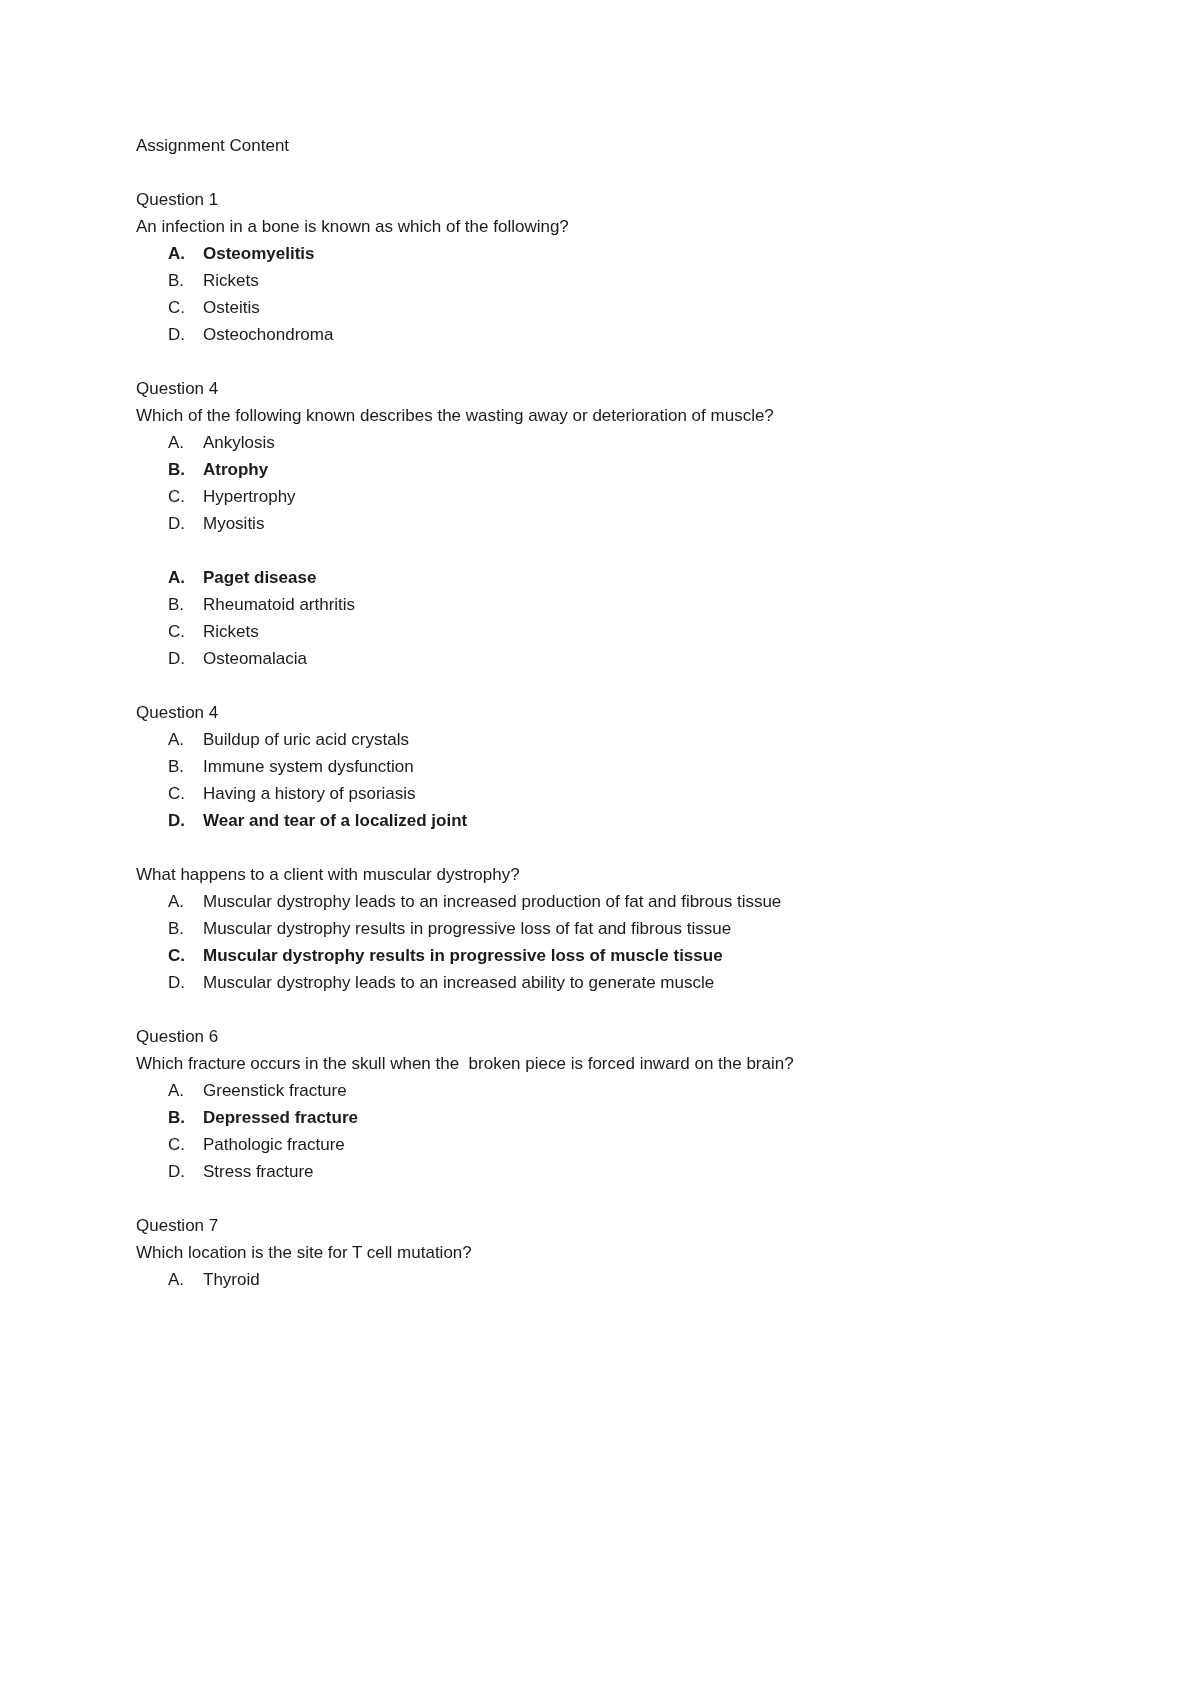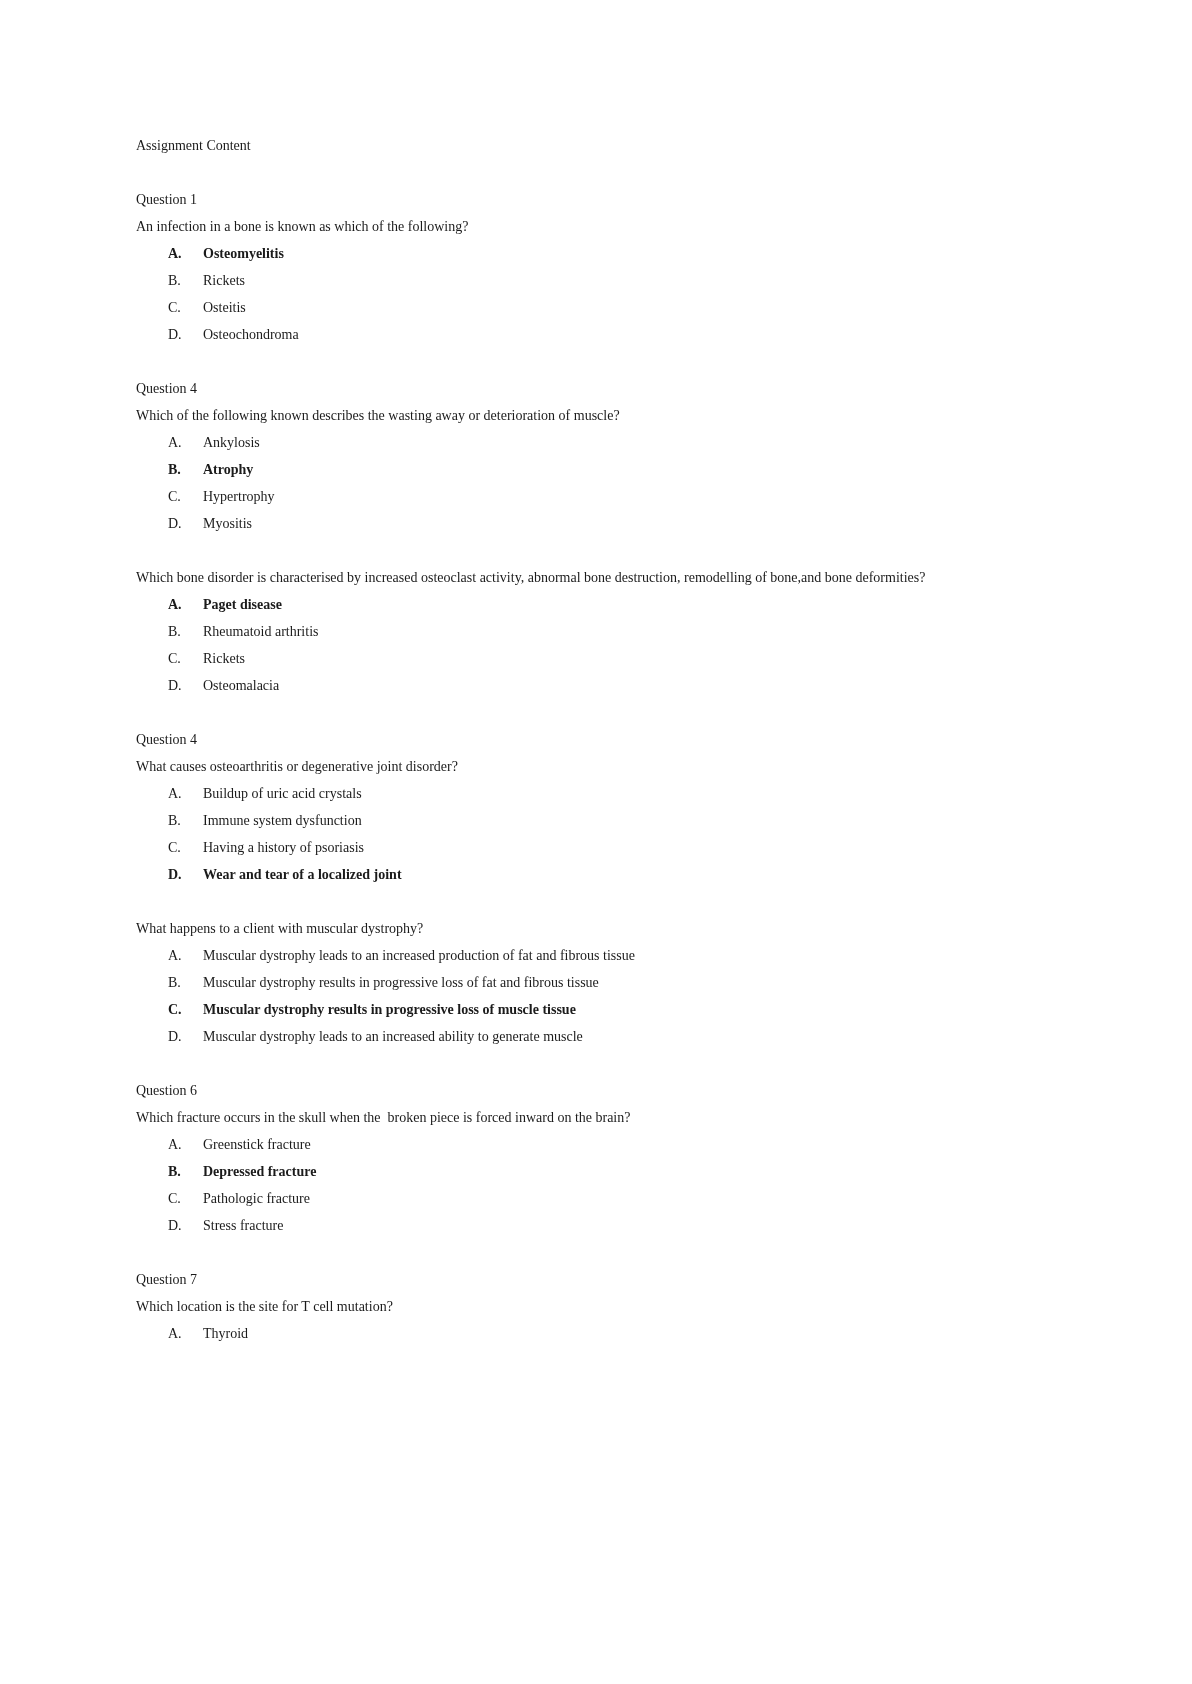--- a/index.html
+++ b/index.html
@@ -11,23 +11,22 @@
     position: relative;
     width: 1192px;
     height: 1684px;
     background: #ffffff;
     font-family: "Liberation Sans", sans-serif;
     color: #1b1b1b;
     overflow: hidden;
   }
   .content {
     padding: 132px 196px 0 136px; 
-    font-size: 14px;
+    font-size: 17px;
     line-height: 27px;
-    font-family: Liberation Serif, serif;
   }
   p { margin: 0; }
   .q-text {
     white-space: pre-wrap; 
   }
   .question {
     margin-top: 27px;
   }
   .option {
     position: relative;
@@ -59,29 +58,27 @@
         </div>
         <div class="question">
           <p class="q-label">Question 4</p>
           <p class="q-text">Which of the following known describes the wasting away or deterioration of muscle?</p>
           <div class="option"><span class="letter">A.</span><span class="opt-text">Ankylosis</span></div>
           <div class="option bold"><span class="letter">B.</span><span class="opt-text">Atrophy</span></div>
           <div class="option"><span class="letter">C.</span><span class="opt-text">Hypertrophy</span></div>
           <div class="option"><span class="letter">D.</span><span class="opt-text">Myositis</span></div>
         </div>
         <div class="question">
-          <p class="q-text">Which bone disorder is characterised by increased osteoclast activity, abnormal bone destruction, remodelling of bone,and bone deformities?</p>
           <div class="option bold"><span class="letter">A.</span><span class="opt-text">Paget disease</span></div>
           <div class="option"><span class="letter">B.</span><span class="opt-text">Rheumatoid arthritis</span></div>
           <div class="option"><span class="letter">C.</span><span class="opt-text">Rickets</span></div>
           <div class="option"><span class="letter">D.</span><span class="opt-text">Osteomalacia</span></div>
         </div>
         <div class="question">
           <p class="q-label">Question 4</p>
-          <p class="q-text">What causes osteoarthritis or degenerative joint disorder?</p>
           <div class="option"><span class="letter">A.</span><span class="opt-text">Buildup of uric acid crystals</span></div>
           <div class="option"><span class="letter">B.</span><span class="opt-text">Immune system dysfunction</span></div>
           <div class="option"><span class="letter">C.</span><span class="opt-text">Having a history of psoriasis</span></div>
           <div class="option bold"><span class="letter">D.</span><span class="opt-text">Wear and tear of a localized joint</span></div>
         </div>
         <div class="question">
           <p class="q-text">What happens to a client with muscular dystrophy?</p>
           <div class="option"><span class="letter">A.</span><span class="opt-text">Muscular dystrophy leads to an increased production of fat and fibrous tissue</span></div>
           <div class="option"><span class="letter">B.</span><span class="opt-text">Muscular dystrophy results in progressive loss of fat and fibrous tissue</span></div>
           <div class="option bold"><span class="letter">C.</span><span class="opt-text">Muscular dystrophy results in progressive loss of muscle tissue</span></div>

